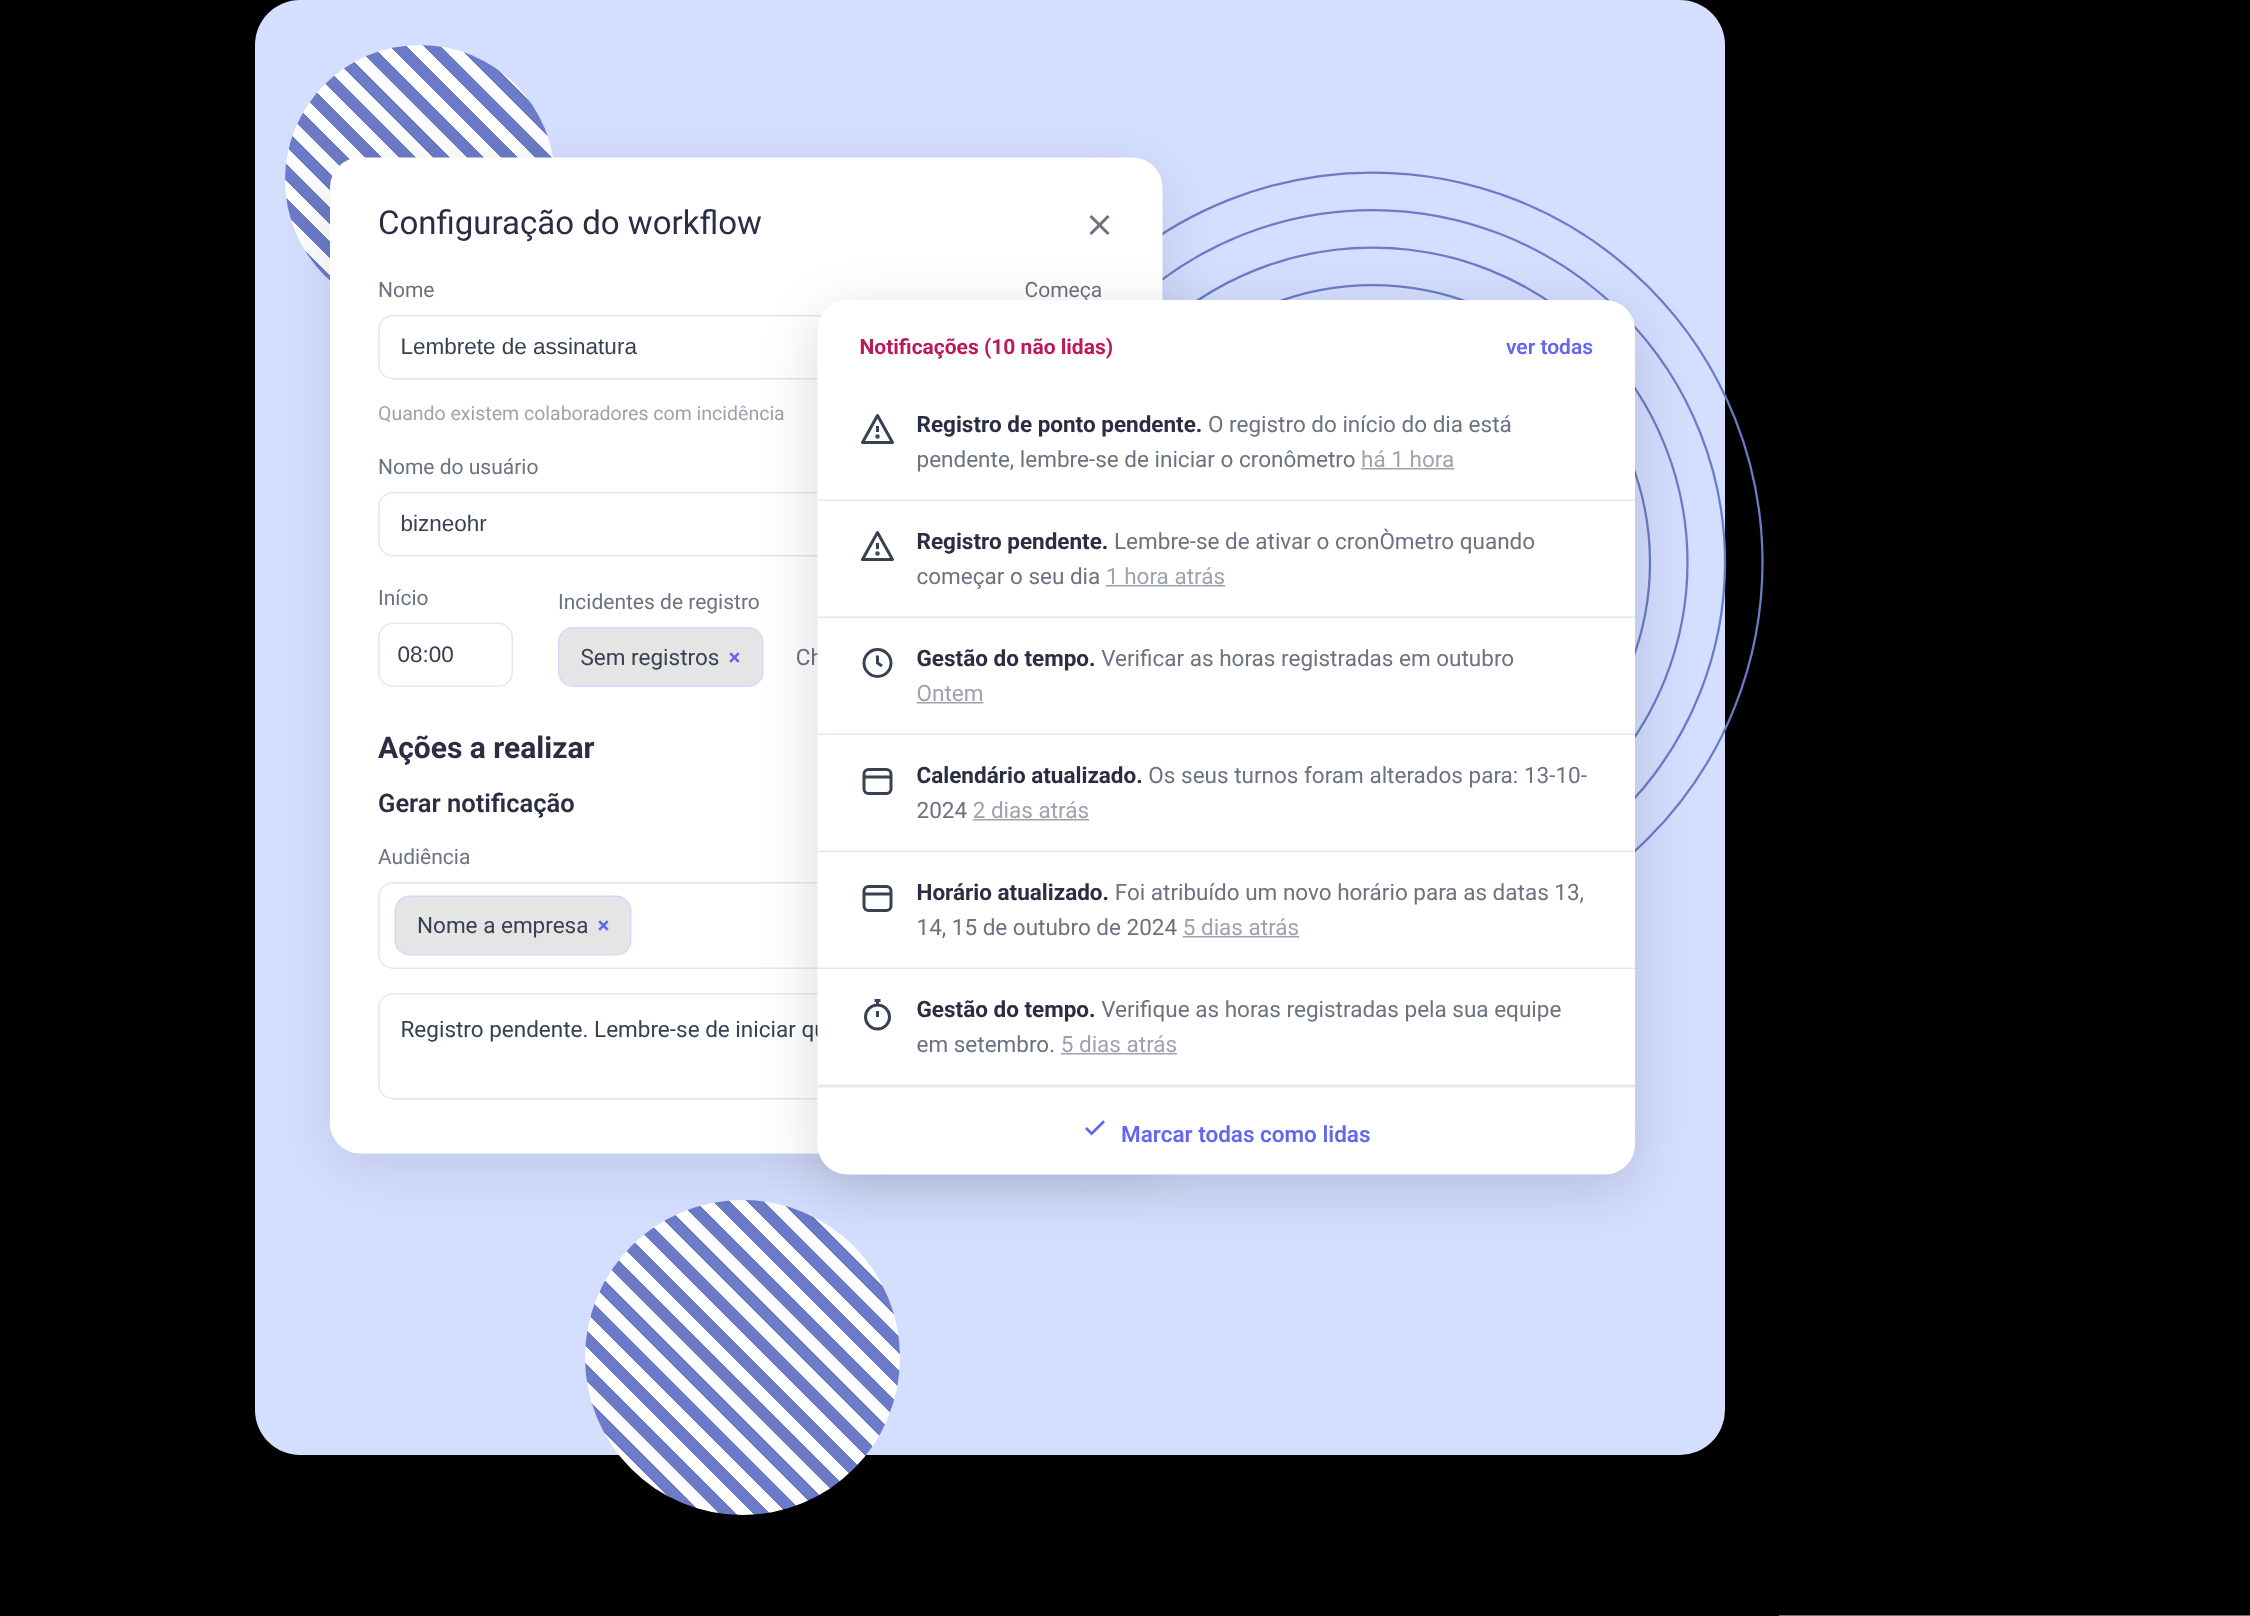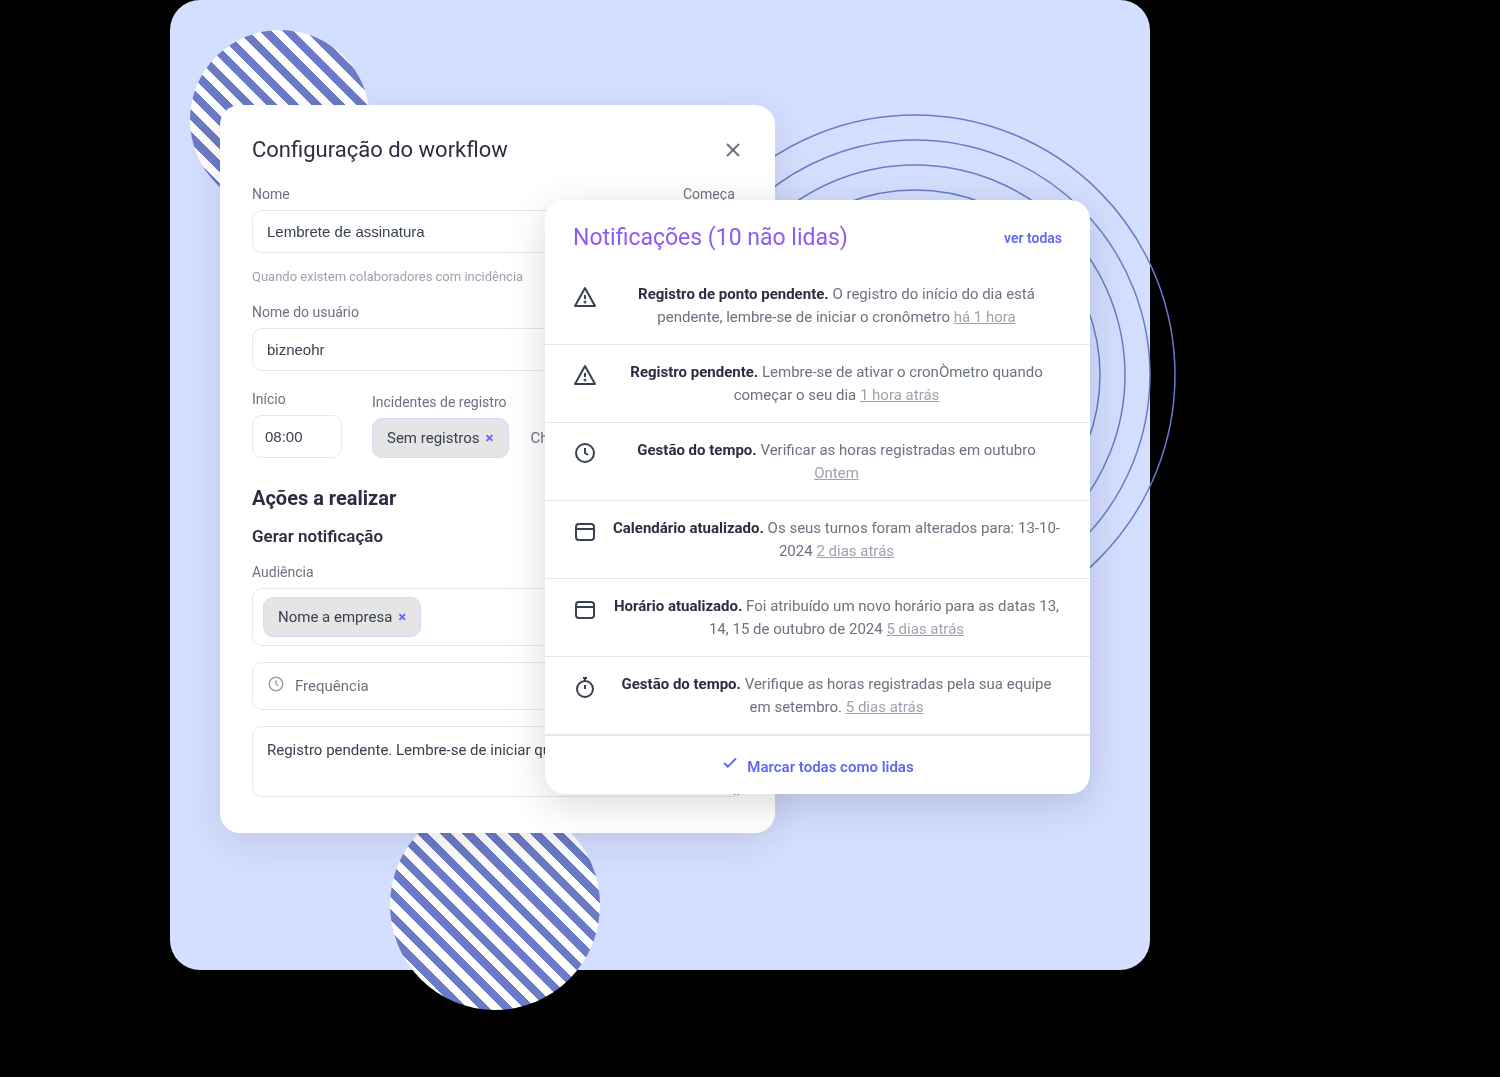--- a/index.html
+++ b/index.html
@@ -262,38 +262,37 @@
     }
     
     .notifications-header {
       display: flex;
       justify-content: space-between;
       align-items: center;
       padding: 24px 28px 16px 28px;
     }
     
     .notifications-title {
-      font-size: 23px;
-      font-weight: 400;
-      color: #8b5cf6;
+      font-size: 14px;
+      font-weight: 700;
+      color: #be185d;
     }
     
     .view-all-link {
       font-size: 14px;
       color: #6366f1;
       font-weight: 600;
       cursor: pointer;
     }
     
     .notification-item {
       display: flex;
       gap: 14px;
       padding: 16px 28px;
       border-bottom: 1px solid #e5e7eb;
-      text-align: center;
     }
     
     .notification-item:last-of-type {
       border-bottom: none;
     }
     
     .notification-icon {
       flex-shrink: 0;
       width: 24px;
       height: 24px;
@@ -409,29 +408,20 @@
   <h4 class="subsection-title">Gerar notificação</h4>
   
   <label class="form-label">Audiência</label>
   <div class="audience-container">
     <div class="chip">
       <span>Nome a empresa</span>
       <span class="chip-remove">×</span>
     </div>
   </div>
   
-  <div class="frequency-input">
-    <span class="frequency-icon">
-      <svg width="18" height="18" viewBox="0 0 24 24" fill="none" stroke="currentColor" stroke-width="2">
-        <circle cx="12" cy="12" r="9"></circle>
-        <path d="M12 7v5l3 2"></path>
-      </svg>
-    </span>
-    <span class="frequency-text">Frequência</span>
-  </div>
   
   <textarea class="textarea" style="">Registro pendente. Lembre-se de iniciar quando começar o dia.</textarea>
 </div>
 
 <div class="notifications-panel">
   <div class="notifications-header">
     <h3 class="notifications-title">Notificações (10 não lidas)</h3>
     <a class="view-all-link">ver todas</a>
   </div>
 

